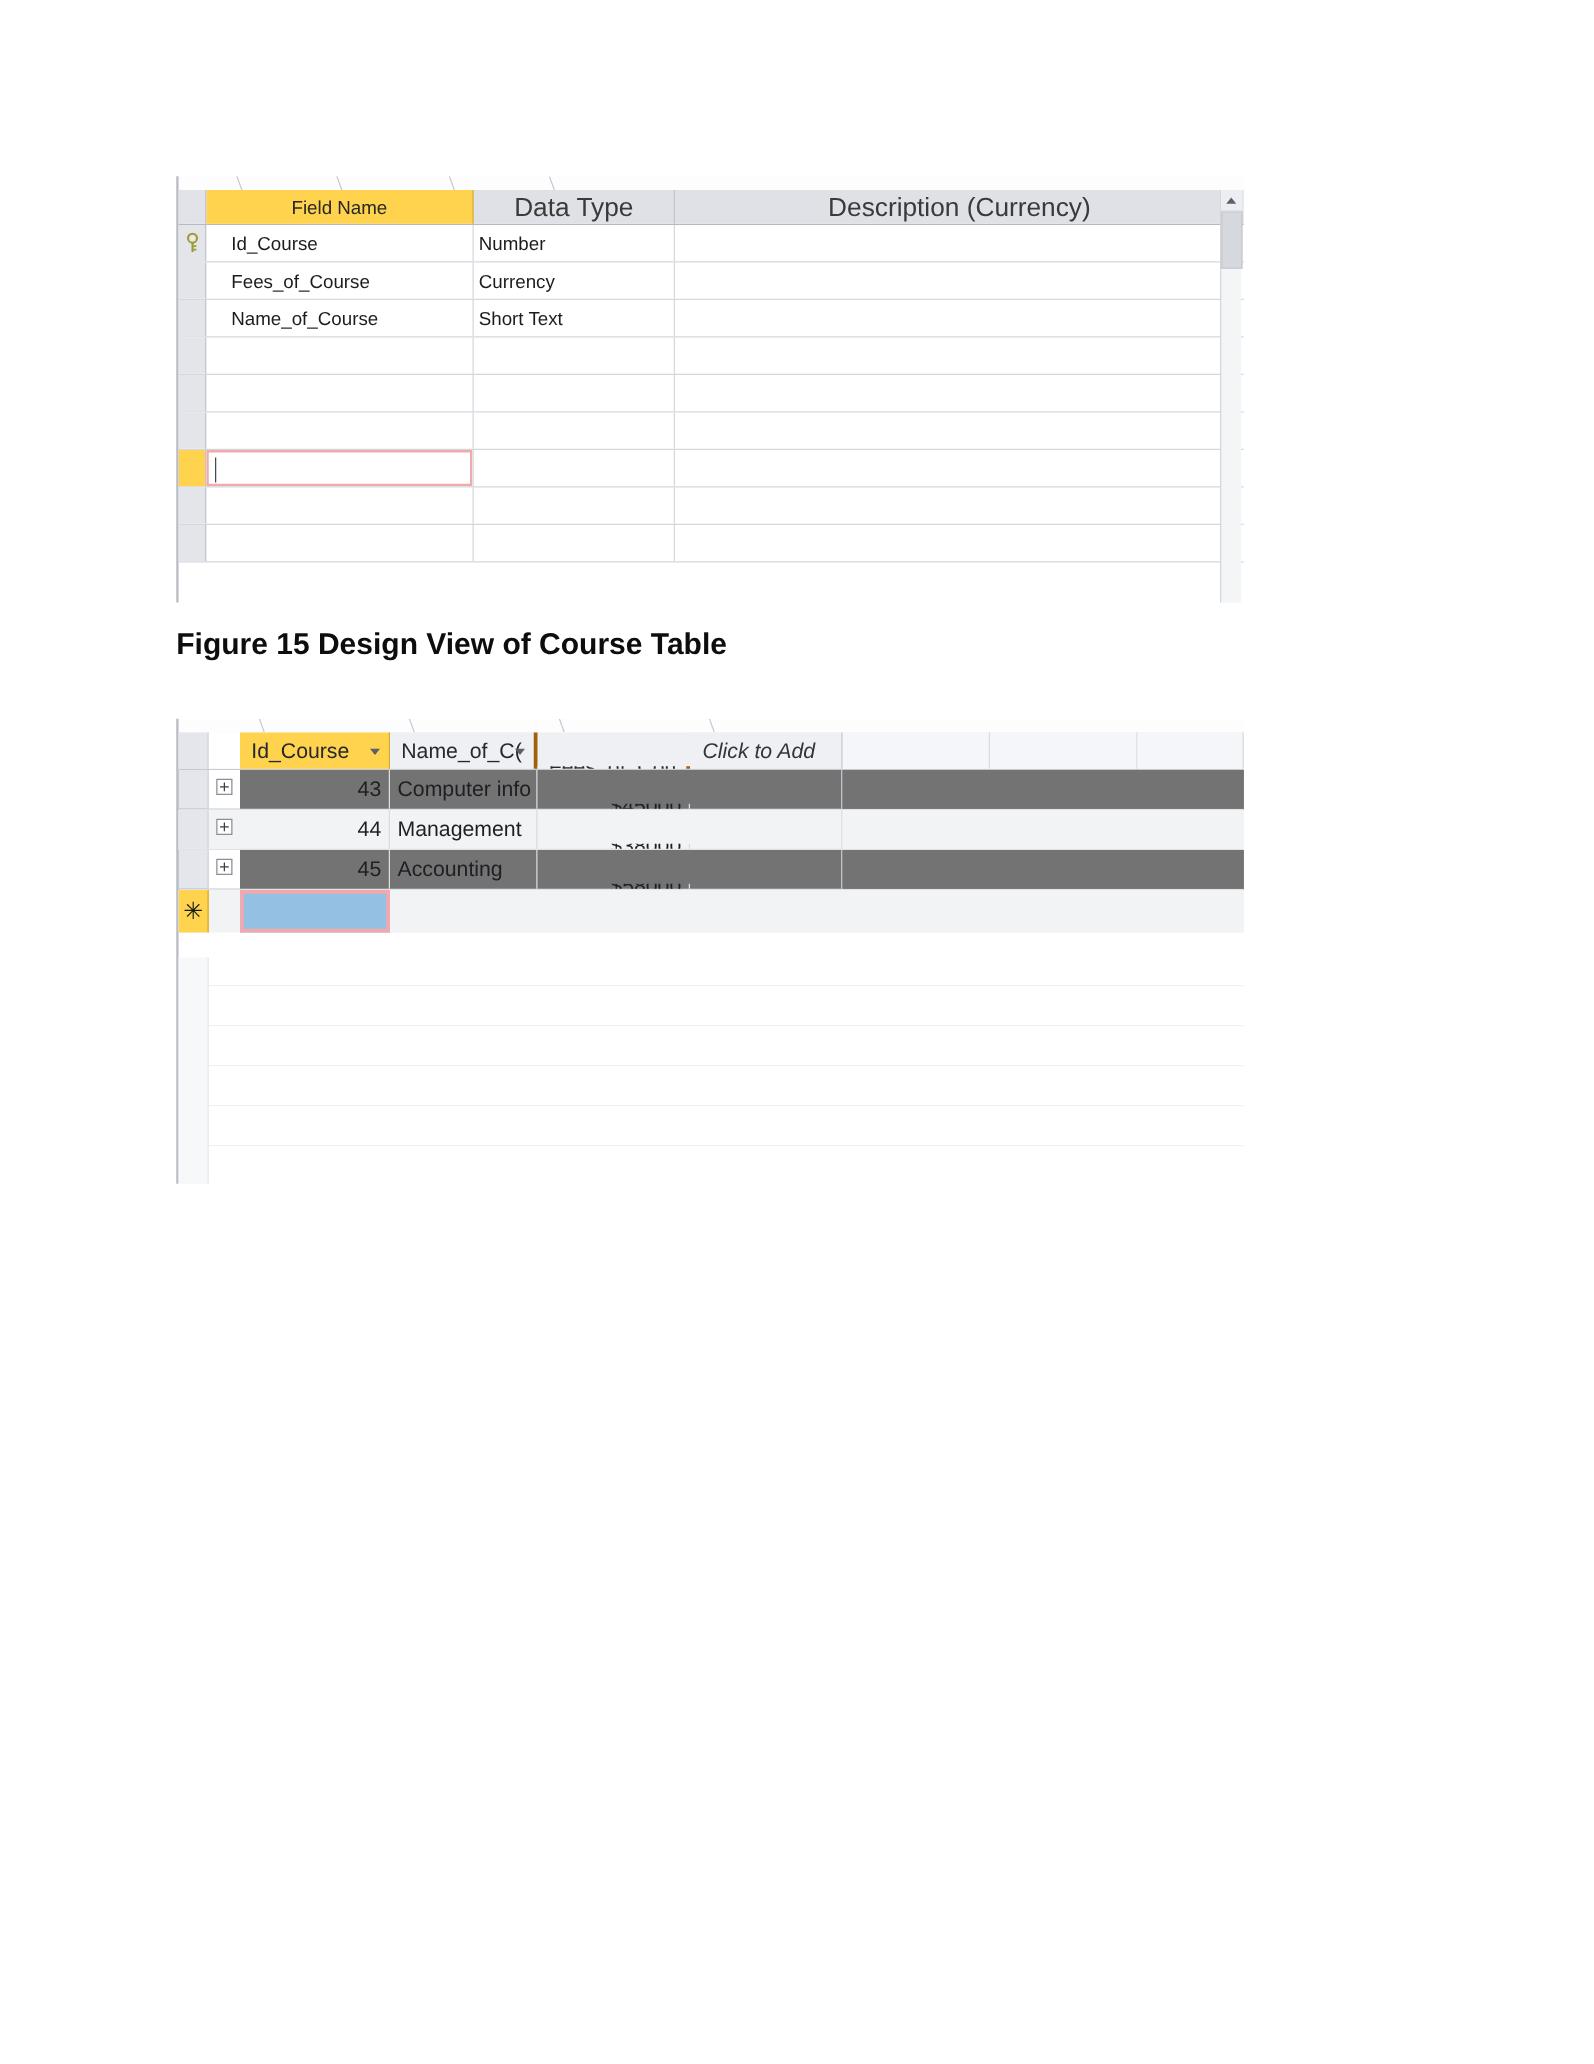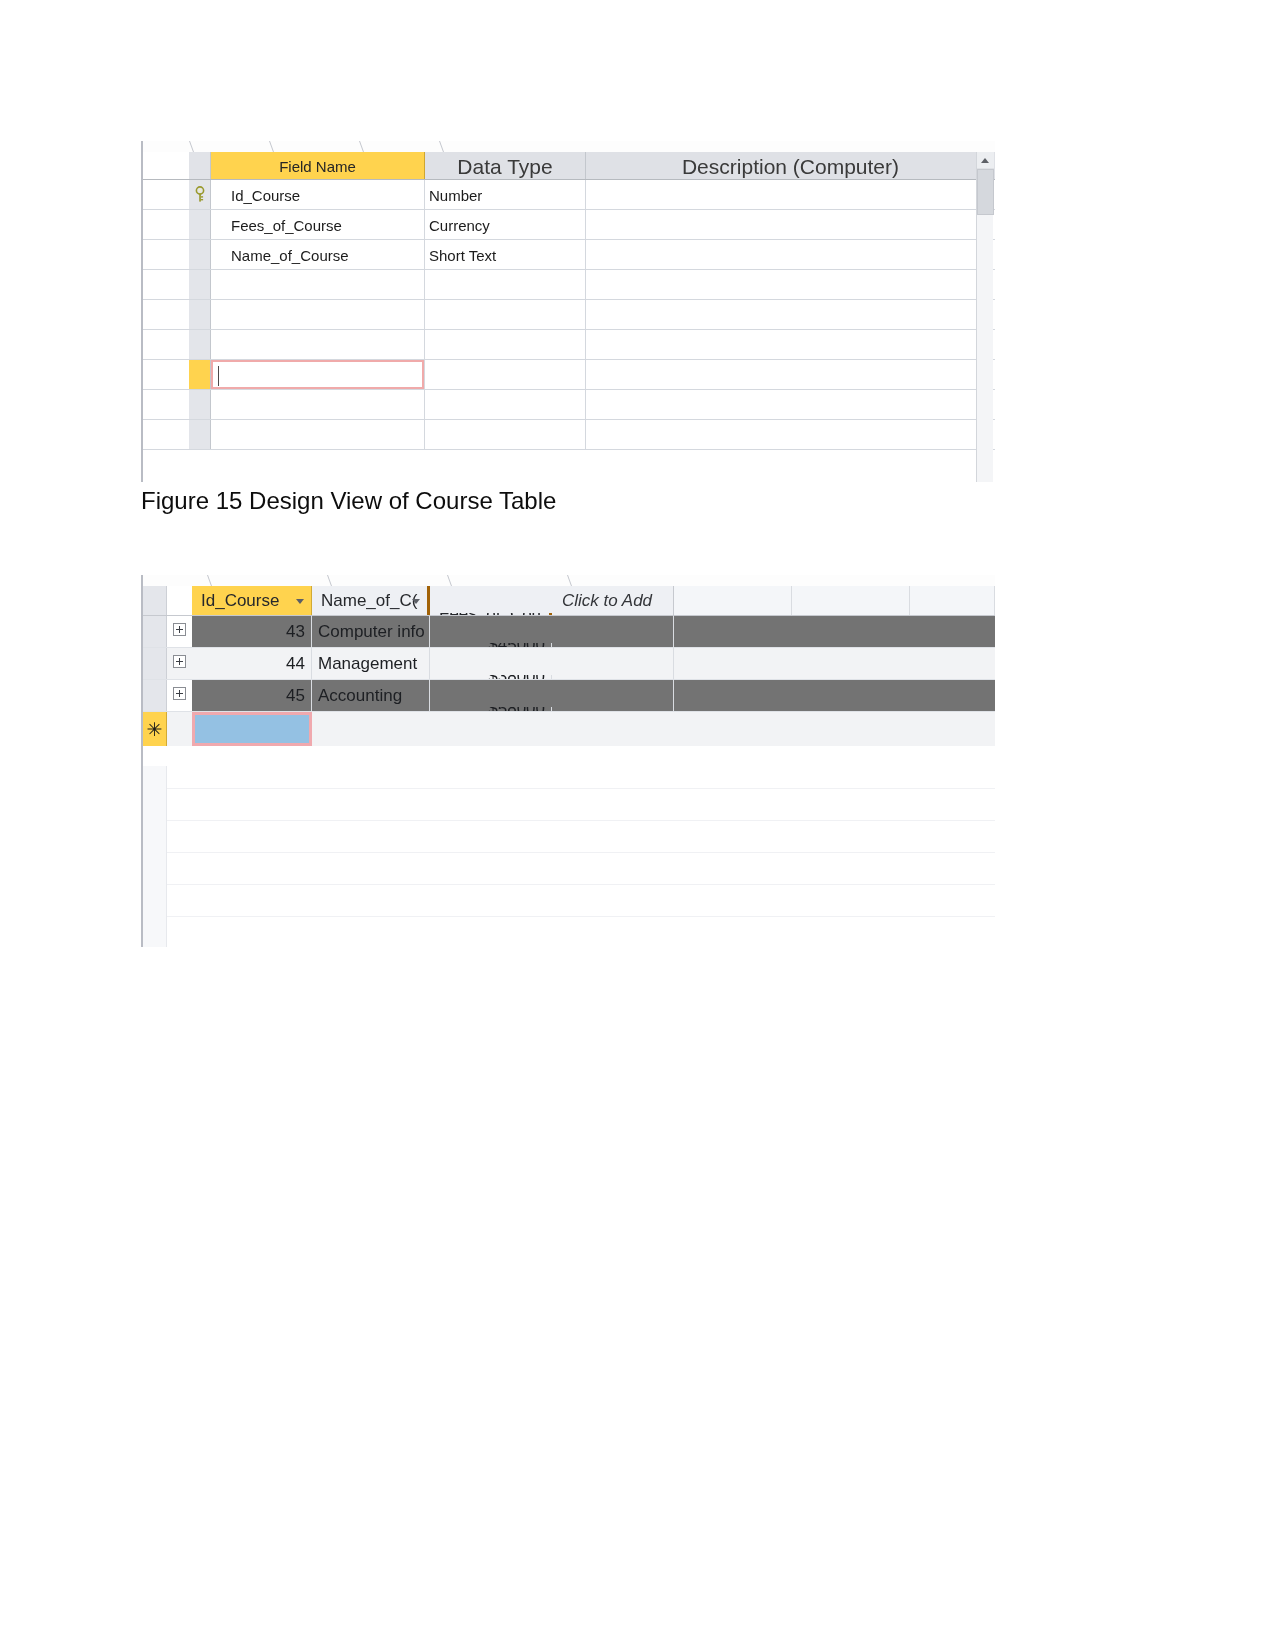--- a/index.html
+++ b/index.html
@@ -56,21 +56,20 @@
     top: 11px;
     width: 852px;
     height: 330px;
     background: #fff;
   }
   .dv-row {
     display: flex;
     height: 30px;
     box-sizing: border-box;
     border-bottom: 1px solid #d4d8de;
-    padding-left: 46px;
   }
   .dv-row.header-row {
     height: 28px;
     border-bottom: 1px solid #b6babf;
   }
   .dv-sel {
     width: 22px;
     flex: 0 0 22px;
     background: #e3e5ea;
     border-right: 1px solid #c3c7cd;
@@ -202,21 +201,21 @@
   }
 
   
   .caption {
     position: absolute;
     font-size: 24px;
     color: #0d0d0d;
     font-family: "Liberation Sans", sans-serif;
     white-space: nowrap;
   }
-  #cap15 { left: 141px; top: 487px; }
+  #cap15 { left: 141px; top: 502px; font-weight: bold; }
   #cap16 { left: 141px; top: 975px; }
 
   
   .sheet-figure {
     position: absolute;
     left: 141px;
     top: 575px;
     width: 852px;
     height: 372px;
     background: #fff;
@@ -443,21 +442,21 @@
       <div class="tab-notch" style="left:200px;"></div>
       <div class="tab-notch" style="left:280px;"></div>
     </div>
 
     <div class="design-grid">
 
       <div class="dv-row header-row">
         <div class="dv-sel"></div>
         <div class="dv-c1">Field Name</div>
         <div class="dv-c2">Data Type</div>
-        <div class="dv-c3">Description (Computer)</div>
+        <div class="dv-c3">Description (Currency)</div>
       </div>
 
       <div class="dv-row">
         <div class="dv-sel">
           <svg class="key-icon" viewBox="0 0 12 17">
             <circle cx="6" cy="4.5" r="3.6" fill="none" stroke="#9a9a2e" stroke-width="1.6"></circle>
             <circle cx="6" cy="4.5" r="1.2" fill="#f2f2c8"></circle>
             <rect x="5.2" y="7.6" width="1.7" height="8" fill="#9a9a2e"></rect>
             <rect x="6.9" y="10.2" width="2.2" height="1.4" fill="#9a9a2e"></rect>
             <rect x="6.9" y="13" width="2.2" height="1.4" fill="#9a9a2e"></rect>

